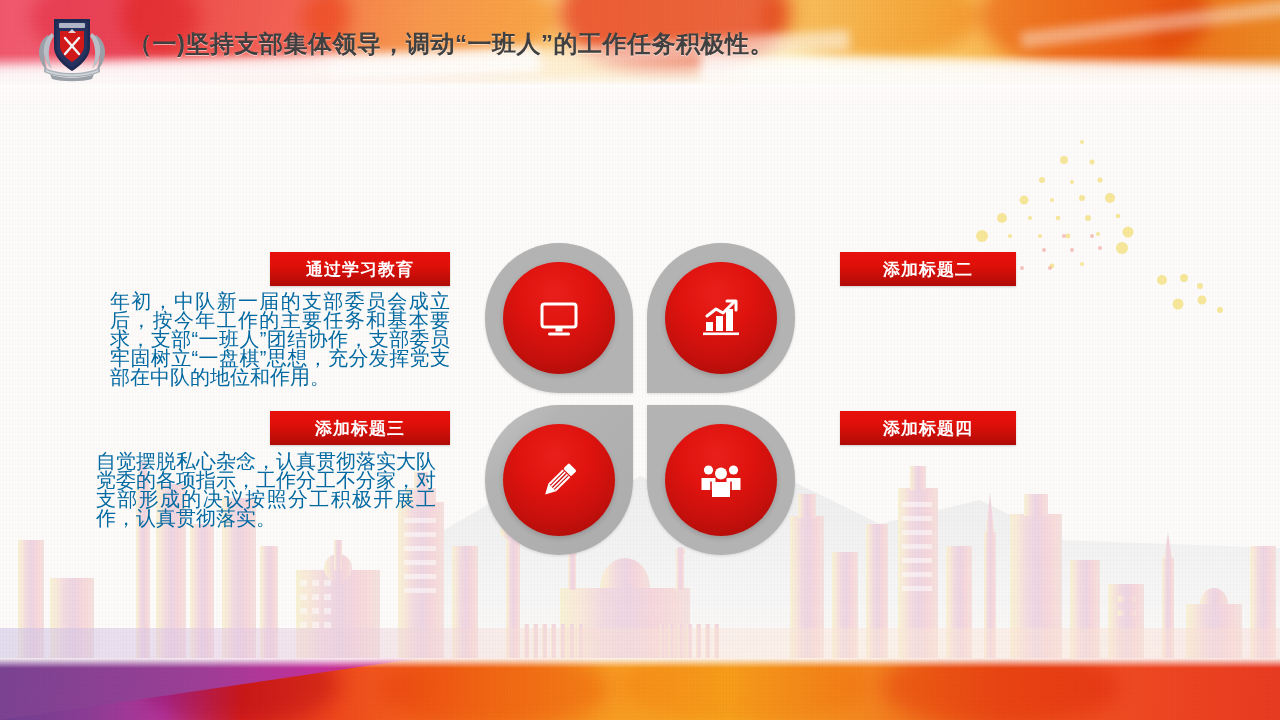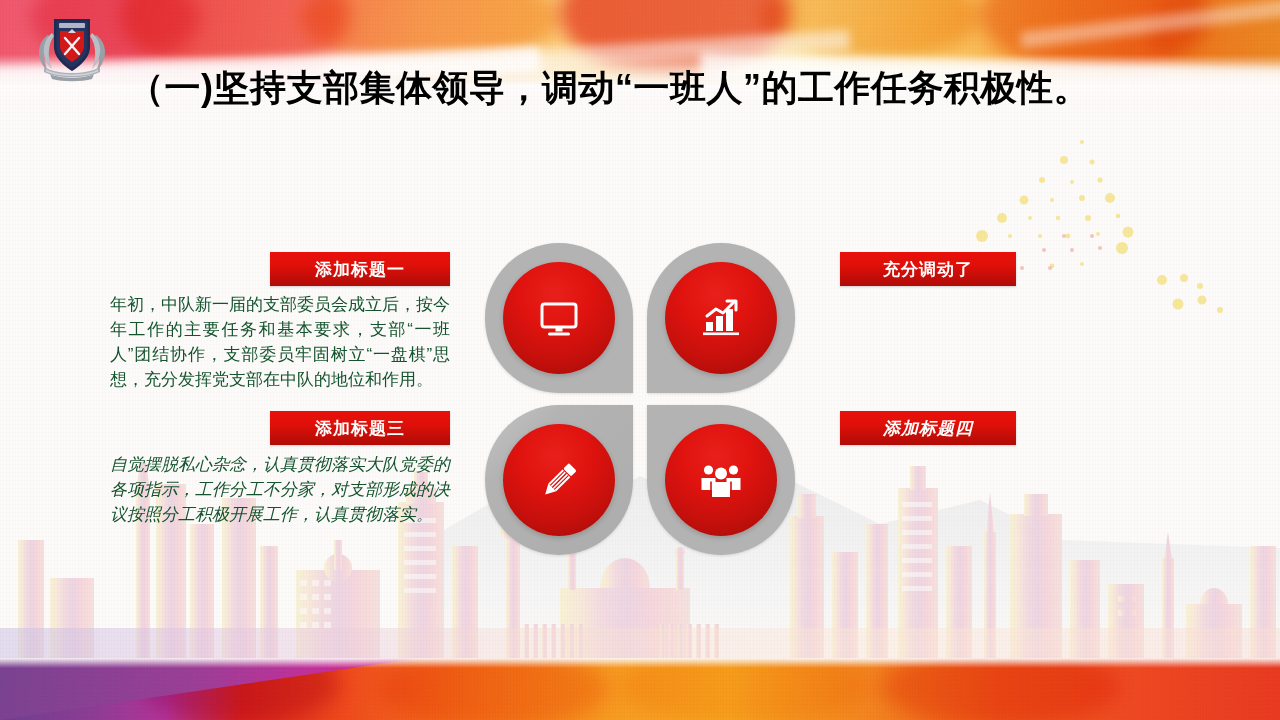--- a/index.html
+++ b/index.html
@@ -86,27 +86,26 @@
   .emblem {
     position:absolute; left:28px; top:9px; width:88px; height:74px;
     z-index:5;
   }
   .emblem svg { display:block; width:100%; height:100%; }
 
   
   .header-title {
     position:absolute; left:128px; top:0; height:88px;
     display:flex; align-items:center;
-    font-size:36px; font-weight:bold;
-    color:#000000;
+    font-size:24px; font-weight:bold;
+    color:#404040;
     letter-spacing:.5px;
     text-shadow:0 1px 0 rgba(255,255,255,.55);
     white-space:nowrap;
     z-index:6;
-    margin-top:44px;
   }
 
   
   .dots { position:absolute; right:48px; top:128px; width:300px; height:200px; pointer-events:none; }
   .dots svg { display:block; }
 
   
   .skyline {
     position:absolute; left:0; bottom:62px; width:1280px; height:230px;
     pointer-events:none; opacity:.48;
@@ -157,33 +156,33 @@
     display:flex; align-items:center; justify-content:center;
     color:#fff; font-size:17px; font-weight:bold;
     letter-spacing:1px;
     background:linear-gradient(180deg,#e8100c 0%,#e01009 38%,#b00b07 100%);
     box-shadow:0 1px 2px rgba(0,0,0,.18);
     z-index:4;
   }
   .badge-1 { left:270px; top:252px; width:180px; }
   .badge-2 { left:840px; top:252px; width:176px; }
   .badge-3 { left:270px; top:411px; width:180px; }
-  .badge-4 { left:840px; top:411px; width:176px;font-style:italic; }
+  .badge-4 { left:840px; top:411px; width:176px; }
 
   .body-text {
     position:absolute;
-    font-size:17px;
-    line-height:25px;
-    color:#14532d;
+    font-size:20px;
+    line-height:19px;
+    color:#0369a1;
     text-align:justify;
     z-index:4;
   }
   .txt-1 { left:110px; top:292px; width:340px; }
   .txt-2 { left:840px; top:298px; width:350px; }
-  .txt-3 { left:110px; top:452px; width:340px;font-style:italic; }
+  .txt-3 { left:96px; top:452px; width:340px; }
   .txt-4 { left:840px; top:455px; width:350px; }
 
   
   .diagram {
     position:absolute; left:485px; top:243px; width:310px; height:312px;
     z-index:3;
   }
   .petal {
     position:absolute;
     width:148px; height:150px;
@@ -300,24 +299,24 @@
           <circle cx="160" cy="108" r="2"></circle>
         <circle cx="112" cy="122" r="2"></circle>
           <circle cx="140" cy="122" r="2"></circle>
           <circle cx="168" cy="120" r="2"></circle>
         <circle cx="118" cy="140" r="2"></circle>
           <circle cx="90" cy="140" r="2"></circle>
       </g>
     </svg>
   </div>
 
-  <div class="badge badge-1">添加标题一</div>
+  <div class="badge badge-1">通过学习教育</div>
   <div class="body-text txt-1">年初，中队新一届的支部委员会成立后，按今年工作的主要任务和基本要求，支部“一班人”团结协作，支部委员牢固树立“一盘棋”思想，充分发挥党支部在中队的地位和作用。</div>
 
-  <div class="badge badge-2">充分调动了</div>
+  <div class="badge badge-2">添加标题二</div>
 
   <div class="badge badge-3">添加标题三</div>
   <div class="body-text txt-3">自觉摆脱私心杂念，认真贯彻落实大队党委的各项指示，工作分工不分家，对支部形成的决议按照分工积极开展工作，认真贯彻落实。</div>
 
   <div class="badge badge-4">添加标题四</div>
 
   <div class="diagram">
 
     <div class="petal p-tl"></div>
     <div class="petal p-tr"></div>

